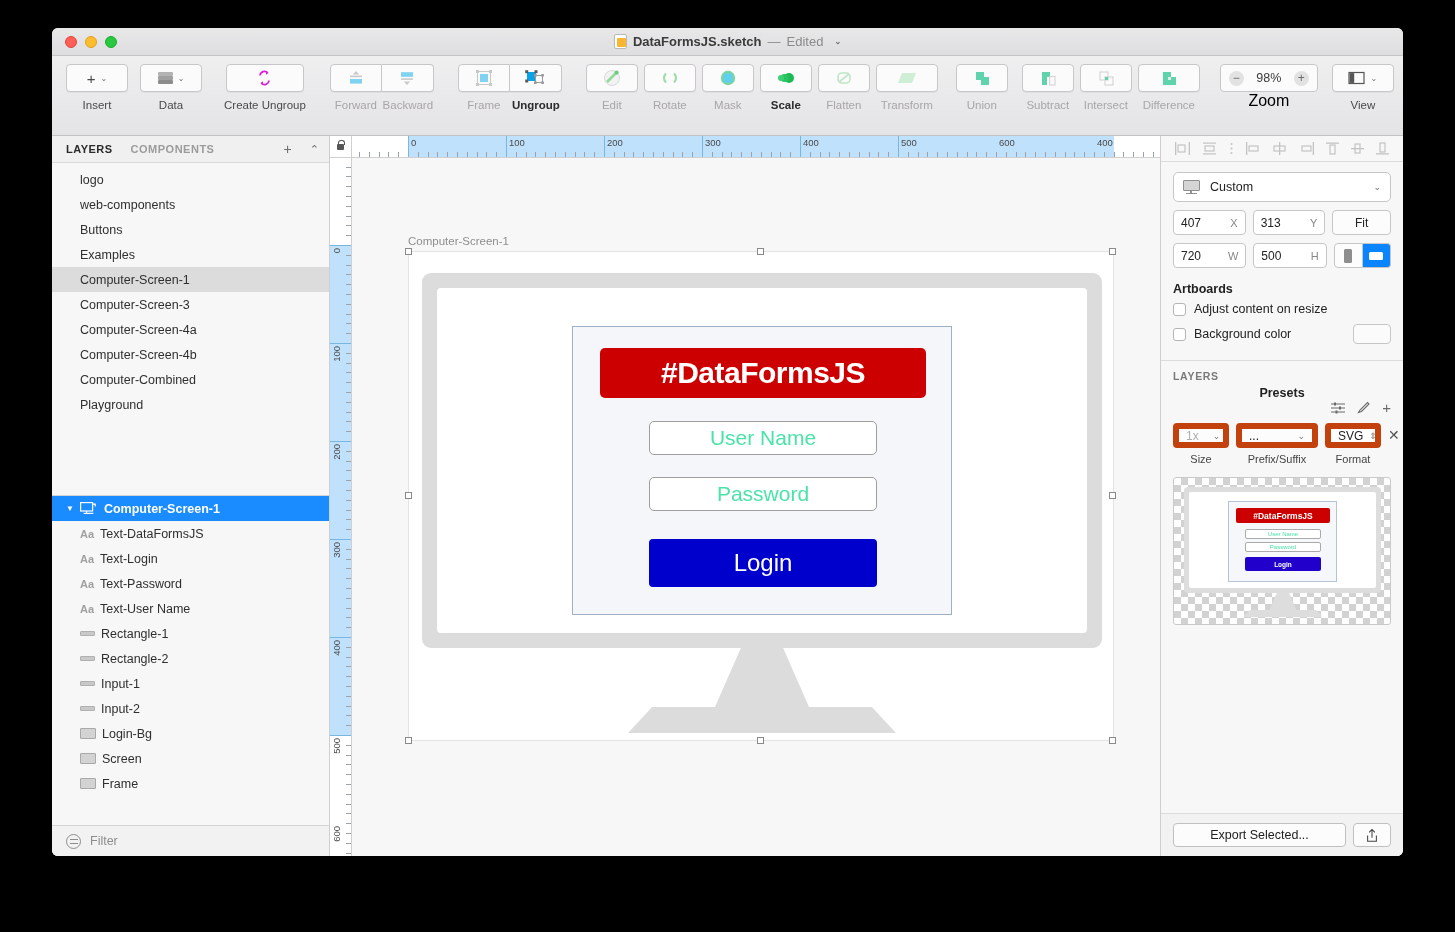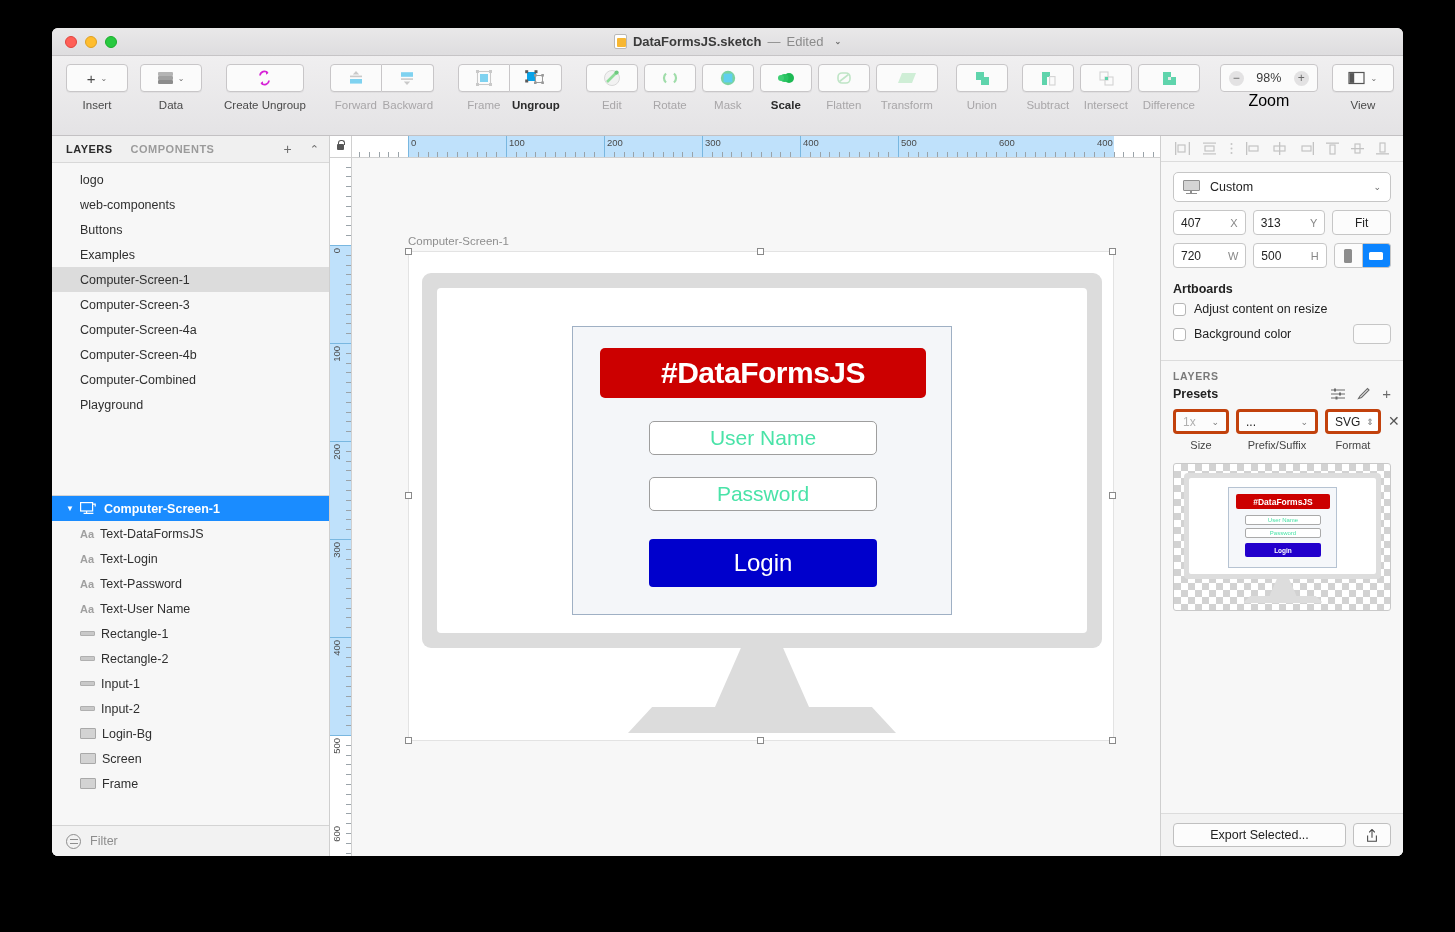--- a/index.html
+++ b/index.html
@@ -226,28 +226,28 @@
   .ic-landscape{ width:14px;height:8px;background:#fff;border-radius:1.5px;}
 
   .sechead{ font-size:12.5px;font-weight:700;color:#222; margin:14px 0 6px; }
   .chkrow{ display:flex;align-items:center;gap:8px; margin-bottom:8px; }
   .chk{ width:13px;height:13px;background:#fff;border:1px solid #b5b5b5;border-radius:3px; }
   .chklbl{ font-size:12.5px;color:#222; }
   .swatch{ margin-left:auto;width:38px;height:20px;background:#fbfbfb;border:1px solid #c6c6c6;border-radius:4px;}
 
   .hr{ height:1px;background:#dcdcdc;margin:8px 0 0; }
   .exp-title{ font-size:10.5px;font-weight:700;letter-spacing:.7px;color:#7a7a7a; padding:9px 12px 4px; }
-  .presets-row{ display:flex;align-items:center;padding:0 12px; }
+  .presets-row{ display:flex;align-items:center;padding:0 12px;flex-direction:column; }
   .presets-row .t{ font-size:12.5px;font-weight:700;color:#222; }
   .presets-row .icons{ margin-left:auto;display:flex;gap:12px;align-items:center;color:#6a6a6a;}
 
   .exportfields{ display:flex; gap:7px; padding:8px 12px 0; align-items:flex-start;}
   .efield{ display:flex;flex-direction:column;align-items:center; }
   .efbox{
-    height:25px;background:#fcfcfc;border:3px solid #c2410c;border-radius:4px;
+    height:25px;background:#fcfcfc;border:6px solid #c2410c;border-radius:4px;
     display:flex;align-items:center;padding:0 7px;position:relative;
   }
   .efbox .ev{ font-size:12px;color:#222; }
   .efbox.dim .ev{ color:#b0b0b0; }
   .efbox .echev{ margin-left:auto;font-size:9px;color:#7a7a7a; padding-left:14px;}
   .eflbl{ font-size:11px;color:#444; margin-top:5px; }
   .ex{ font-size:14px;color:#555; line-height:25px; }
 
   .previewbox{
     margin:12px; height:148px; border:1px solid #c9c9c9; border-radius:3px;

